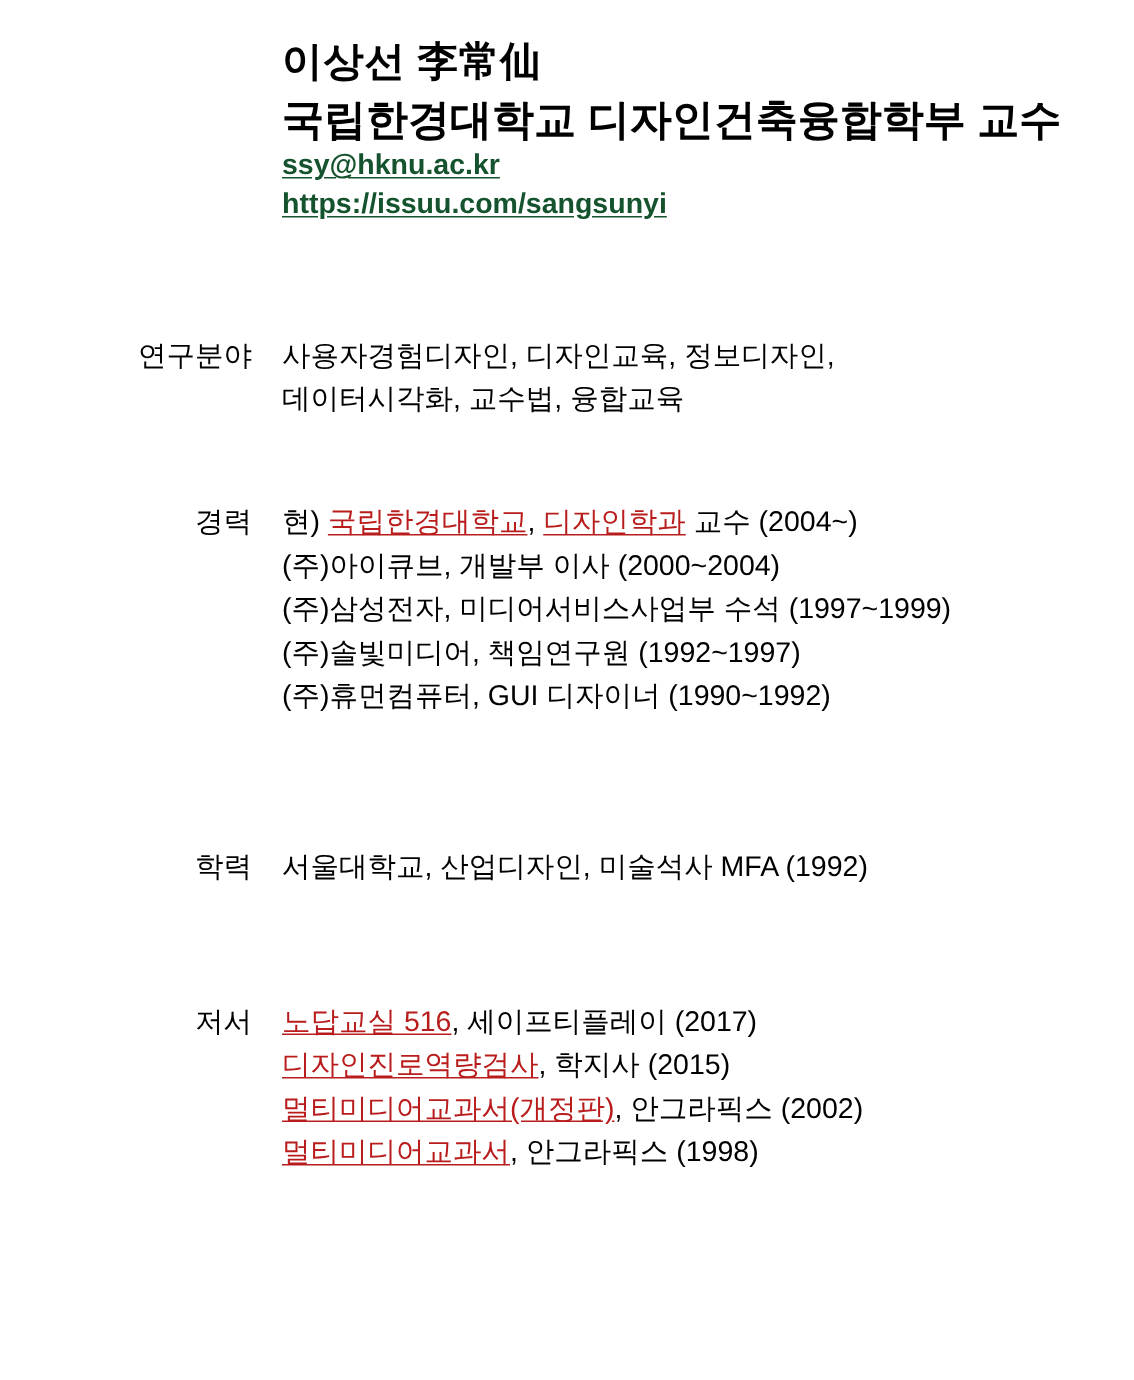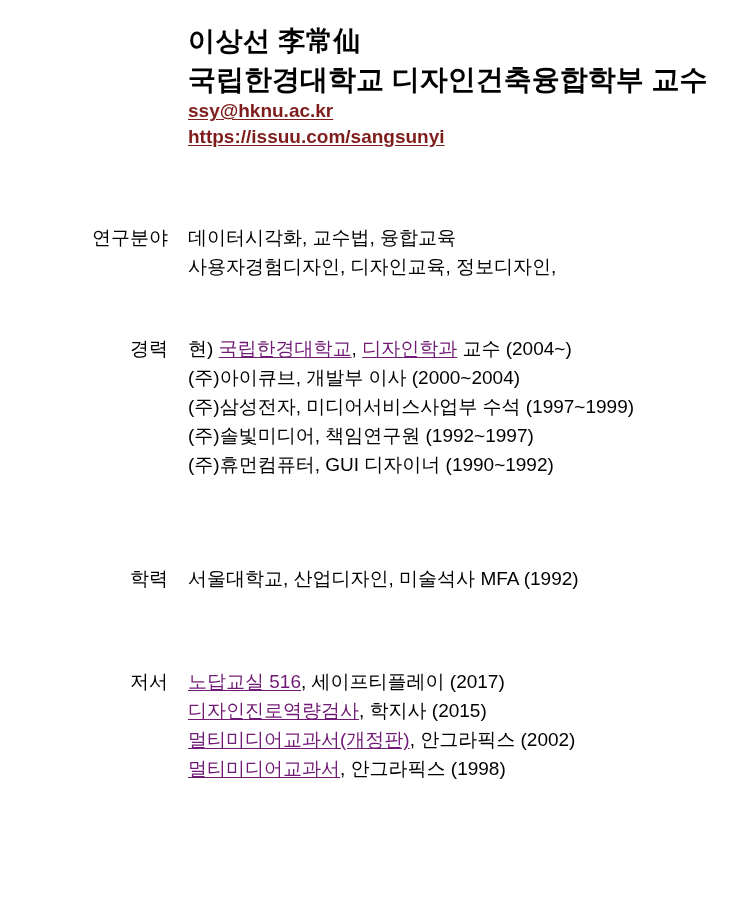--- a/index.html
+++ b/index.html
@@ -40,21 +40,21 @@
     font-size: 28px;
     font-weight: bold;
     line-height: 1.35;
     margin-top: 2px;
     white-space: nowrap;
   }
   .link-line {
     font-size: 19px;
     font-weight: bold;
     line-height: 1.33;
-    color: #7f1d1d;
+    color: #14532d;
     text-decoration: underline;
     text-underline-offset: 2px;
     white-space: nowrap;
     display: block;
   }
 
   
   .section {
     position: absolute;
     left: 0;
@@ -76,21 +76,21 @@
     left: 188px;
     top: 0;
     width: 568px;
   }
   .sec-body .row {
     font-size: 19px;
     line-height: 1.52;
     white-space: nowrap;
   }
   .ln {
-    color: #701a75;
+    color: #b91c1c;
     text-decoration: underline;
     text-underline-offset: 2px;
     margin-top: 36px;
   }
 
   
   #sec-research { top: 224px; }
   #sec-career   { top: 335px; }
   #sec-edu      { top: 565px; }
   #sec-books    { top: 668px; }
@@ -103,22 +103,22 @@
   <div class="header">
     <div class="name-line">이상선 李常仙</div>
     <div class="affil-line">국립한경대학교  디자인건축융합학부  교수</div>
     <a class="link-line" href="#">ssy@hknu.ac.kr</a>
     <a class="link-line" href="#">https://issuu.com/sangsunyi</a>
   </div>
 
   <div class="section" id="sec-research">
     <div class="sec-label">연구분야</div>
     <div class="sec-body">
+      <div class="row">사용자경험디자인, 디자인교육, 정보디자인,</div>
       <div class="row">데이터시각화, 교수법, 융합교육</div>
-      <div class="row">사용자경험디자인, 디자인교육, 정보디자인,</div>
     </div>
   </div>
 
   <div class="section" id="sec-career">
     <div class="sec-label">경력</div>
     <div class="sec-body">
       <div class="row">
         <span>현) </span><a class="ln" href="#">국립한경대학교</a><span>, </span><a class="ln" href="#">디자인학과</a><span> 교수 (2004~)</span>
       </div>
       <div class="row">(주)아이큐브, 개발부 이사 (2000~2004)</div>

